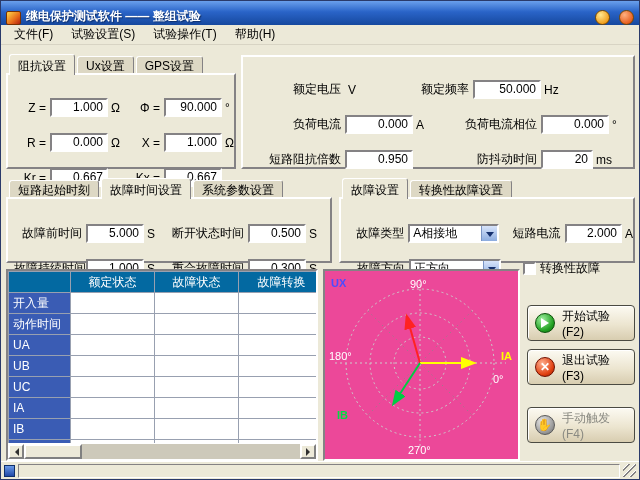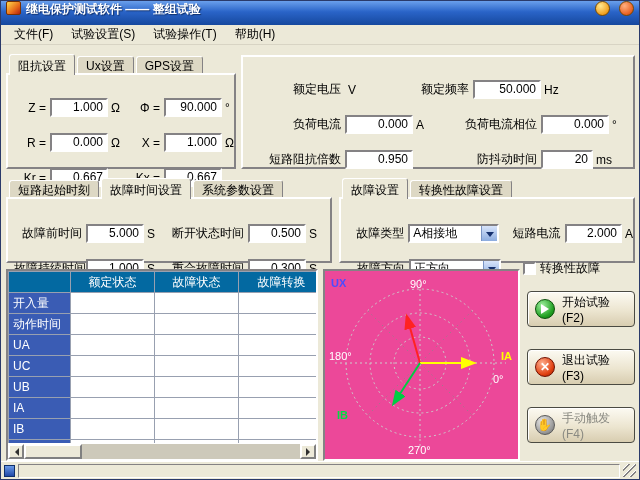--- a/index.html
+++ b/index.html
@@ -8,21 +8,21 @@
     width:640px; height:480px; overflow:hidden;
     font-family:"Liberation Sans", sans-serif; font-size:12px; color:#000;
     background:#9a9a9a;
   }
   .window {
     width:640px; height:480px; border:1px solid #2a3a6a;
     display:flex; flex-direction:column; background:#ece9d8;
   }
   
   .titlebar {
-    height:24px; flex:0 0 24px; display:flex; align-items:flex-start; padding:0 5px; gap:5px;
+    height:24px; flex:0 0 24px; display:flex; align-items:flex-end; padding:0 5px; gap:5px;
     background:linear-gradient(180deg,#6aa0ec 0%, #2a64c8 45%, #16489e 100%);
     color:#fff; font-weight:bold; font-size:12px;
   }
   .app-icon { width:15px; height:14px; border-radius:2px;
     background:linear-gradient(135deg,#ffd84a 0%, #e86a1a 60%, #b02010 100%);
     border:1px solid #7a3000; flex:0 0 15px; }
   .title-text { flex:1; white-space:nowrap; overflow:hidden; text-shadow:1px 1px 1px #10306a; }
   .tb-btn { width:15px; height:15px; border-radius:50%; border:1px solid #7a4a00; margin-left:4px; }
   .tb-min { background:radial-gradient(circle at 35% 30%, #ffe890, #f0a020 70%, #c07000); }
   .tb-close { background:radial-gradient(circle at 35% 30%, #ffb080, #e86020 70%, #a03000); }
@@ -82,21 +82,21 @@
     border:2px solid; border-color:#fff #808080 #808080 #fff; }
   
   #vector-panel { position:absolute; left:322px; top:224px; width:197px; height:192px;
     background:#ec4899; border:2px solid; border-color:#848284 #fff #fff #848284; }
   
   .action-btn { position:absolute; left:526px; width:108px; height:36px;
     border:1px solid #4a4a42; border-radius:4px;
     background:linear-gradient(180deg,#fcfaf2 0%, #ece5d0 55%, #d8cdb0 100%);
     box-shadow:inset 1px 1px 0 #fff; display:flex; align-items:center; gap:7px; padding:0 7px;
     font-size:12px; }
-  #btn-start  { top:246px; }
+  #btn-start  { top:260px; }
   #btn-exit   { top:304px; }
   #btn-manual { top:362px; color:#8a8a82; }
   .btn-icon { width:20px; height:20px; border-radius:50%; flex:0 0 20px;
     display:flex; align-items:center; justify-content:center; }
   .icon-start { background:radial-gradient(circle at 35% 30%, #a0f0a0, #22a022 65%, #0a6a0a); border:1px solid #0a500a;}
   .icon-start .play { width:0; height:0; border:5px solid transparent; border-left:8px solid #fff; margin-left:5px; }
   .icon-exit { background:radial-gradient(circle at 35% 30%, #ffb090, #e04010 65%, #901800); border:1px solid #701000; color:#fff; font-weight:bold; font-size:12px; line-height:1; }
   .icon-manual { background:radial-gradient(circle at 35% 30%, #e8e8e8, #9a9a9a 65%, #6a6a6a); border:1px solid #5a5a5a; color:#f0f0f0; font-weight:bold; font-size:12px; line-height:1; }
   
   .statusbar { height:18px; flex:0 0 18px; background:#ece9d8; border-top:1px solid #fff;
@@ -273,27 +273,27 @@
               <td class="cell"></td>
               <td class="cell"></td>
             </tr>
         <tr>
               <td class="rowlabel">UA</td>
               <td class="cell"></td>
               <td class="cell"></td>
               <td class="cell"></td>
             </tr>
         <tr>
+              <td class="rowlabel">UB</td>
+              <td class="cell"></td>
+              <td class="cell"></td>
+              <td class="cell"></td>
+            </tr>
+        <tr>
               <td class="rowlabel">UC</td>
-              <td class="cell"></td>
-              <td class="cell"></td>
-              <td class="cell"></td>
-            </tr>
-        <tr>
-              <td class="rowlabel">UB</td>
               <td class="cell"></td>
               <td class="cell"></td>
               <td class="cell"></td>
             </tr>
         <tr>
               <td class="rowlabel">IA</td>
               <td class="cell"></td>
               <td class="cell"></td>
               <td class="cell"></td>
             </tr>

